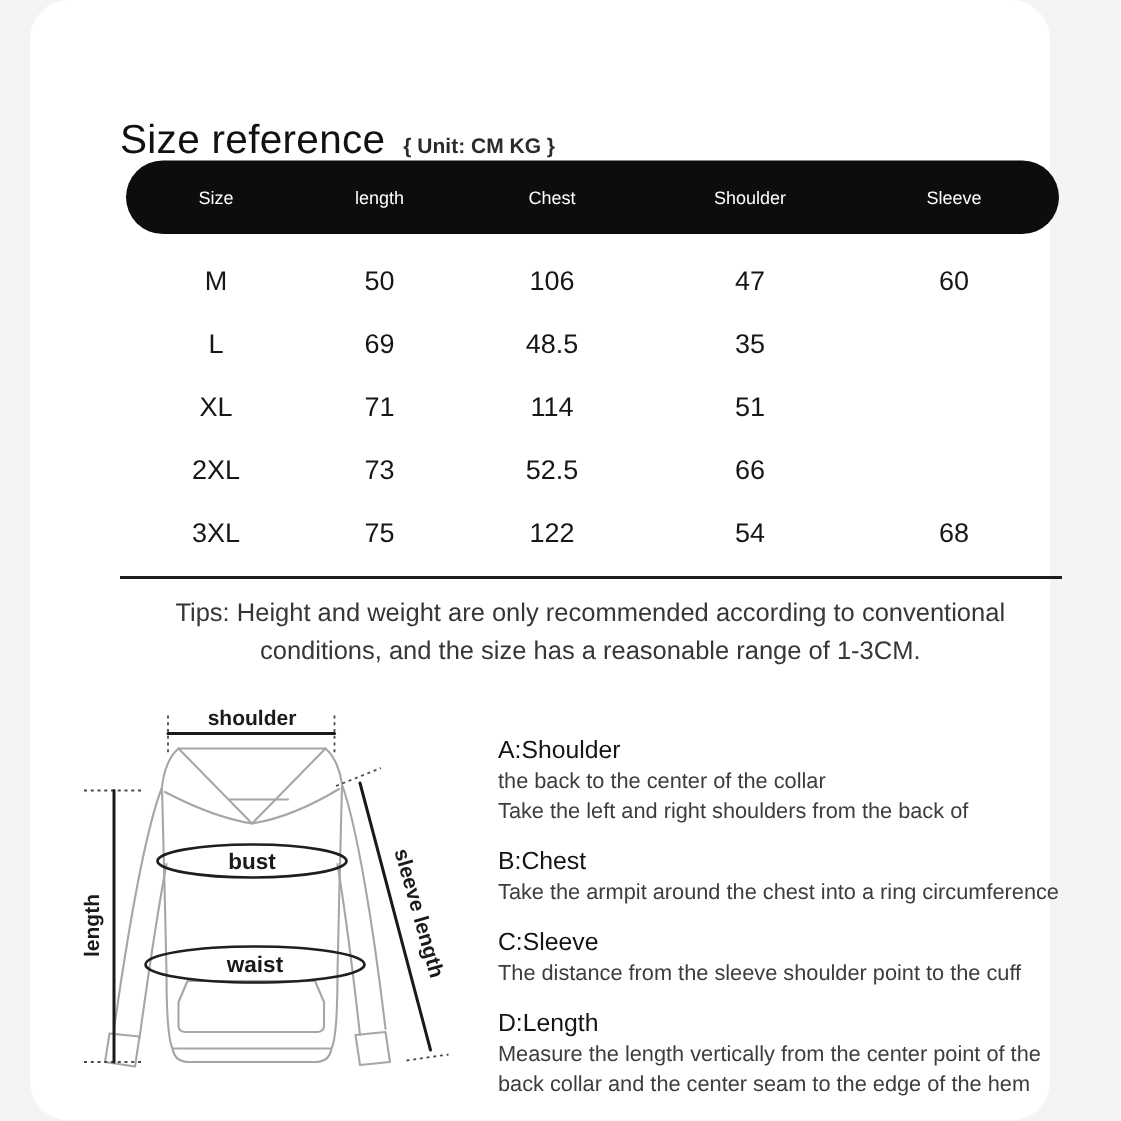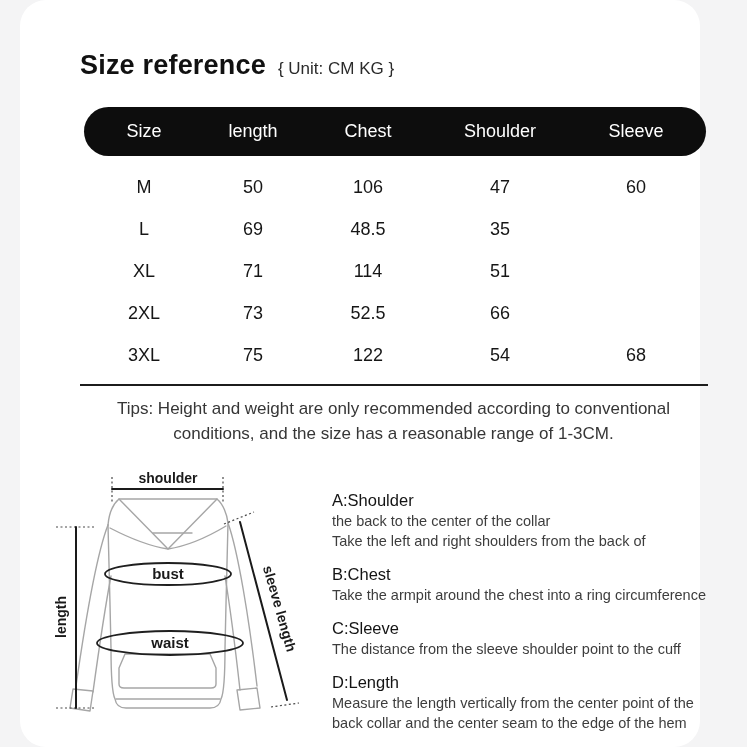--- a/index.html
+++ b/index.html
@@ -9,28 +9,28 @@
     -webkit-font-smoothing:antialiased;
   }
   .card{
     position:absolute;left:20px;top:0;width:680px;height:747px;
     background:#ffffff;border-radius:26px;
   }
   
   .title-row{
     position:absolute;left:60px;top:50px;display:flex;align-items:baseline;gap:12px;
   }
-  .title{font-size:27px;font-weight:700;color:#111111;letter-spacing:.2px;}
-  .unit{font-size:17px;font-weight:400;color:#2b2b2b;}
+  .title{font-size:27px;font-weight:400;color:#111111;letter-spacing:.2px;margin-top:28px;}
+  .unit{font-size:14px;font-weight:700;color:#2b2b2b;}
   
   .size-grid{display:grid;grid-template-columns:120px 98px 132px 132px 140px;}
   .table-head{
     position:absolute;left:64px;top:107px;width:622px;height:49px;
     background:#0d0d0d;border-radius:25px;align-items:center;
-    color:#ffffff;font-size:18px;text-align:center;
+    color:#ffffff;font-size:12px;text-align:center;
   }
   .table-body{position:absolute;left:64px;top:166px;width:622px;}
   .tr{height:42px;align-items:center;text-align:center;font-size:18px;color:#161616;}
   .divider{position:absolute;left:60px;top:384px;width:628px;height:2px;background:#1c1c1c;}
   
   .tips{
     position:absolute;left:0;top:396px;width:747px;text-align:center;
     font-size:17px;line-height:25px;color:#363636;
   }
   

